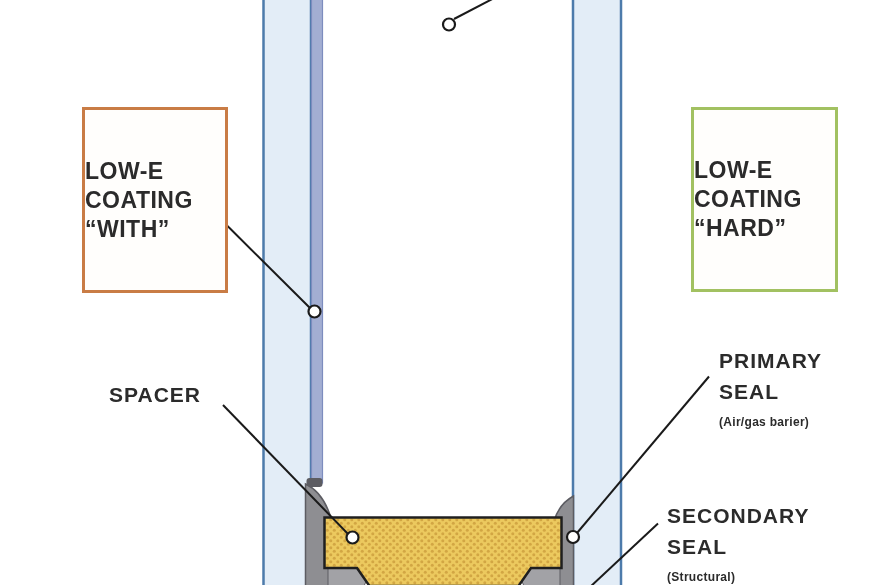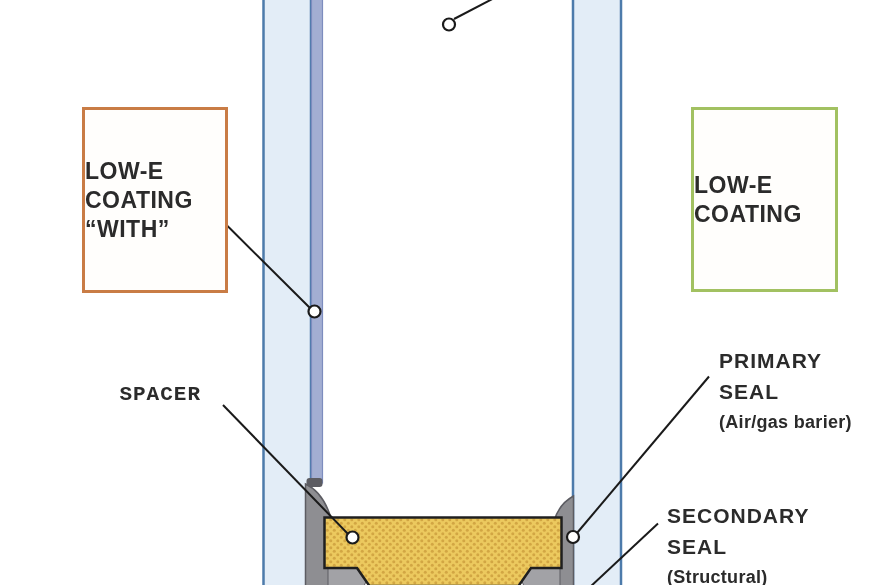--- a/index.html
+++ b/index.html
@@ -31,24 +31,24 @@
     position:absolute; box-sizing:border-box; background:#fffefc;
     display:flex; flex-direction:column; justify-content:center; align-items:flex-start;
     text-align:center; font-weight:700; font-size:23px; line-height:29px;
     letter-spacing:0.5px;
     margin-left:12px;
   }
   .soft-box{left:70px;top:107px;width:146px;height:186px;border:3px solid var(--soft-border);}
   .hard-box{left:679px;top:107px;width:147px;height:185px;border:3px solid var(--hard-border);}
   .lbl{position:absolute;font-weight:700;font-size:21px;letter-spacing:1px;}
   .lbl span{display:block;}
-  .spacer-lbl{left:0;top:382px;width:201px;text-align:right;line-height:26px;font-family:Liberation Mono, monospace;}
+  .spacer-lbl{left:0;top:382px;width:201px;text-align:right;line-height:26px;}
   .primary-lbl{left:719px;top:345px;line-height:31px;}
   .secondary-lbl{left:667px;top:500px;line-height:31px;}
-  .note{font-size:18px;letter-spacing:0.3px;}
+  .note{font-size:12px;letter-spacing:0.3px;}
 </style>
 </head>
 <body>
 
 <div class="stage">
 
   <svg width="884" height="585" viewBox="0 0 884 585">
     <defs>
       <pattern id="dotpat" width="7" height="7" patternUnits="userSpaceOnUse">
         <rect class="spacer-base" width="7" height="7"></rect>
@@ -86,20 +86,21 @@
 
   <div class="callout-box soft-box">
     <span>LOW-E</span>
     <span>COATING</span>
     <span>“WITH”</span>
   </div>
 
   <div class="callout-box hard-box">
     <span>LOW-E</span>
     <span>COATING</span>
+    <span>“HARD”</span>
   </div>
 
   <div class="lbl spacer-lbl">
     <span>SPACER</span>
   </div>
 
   <div class="lbl primary-lbl">
     <span>PRIMARY</span>
     <span>SEAL</span>
     <span class="note">(Air/gas barier)</span>

